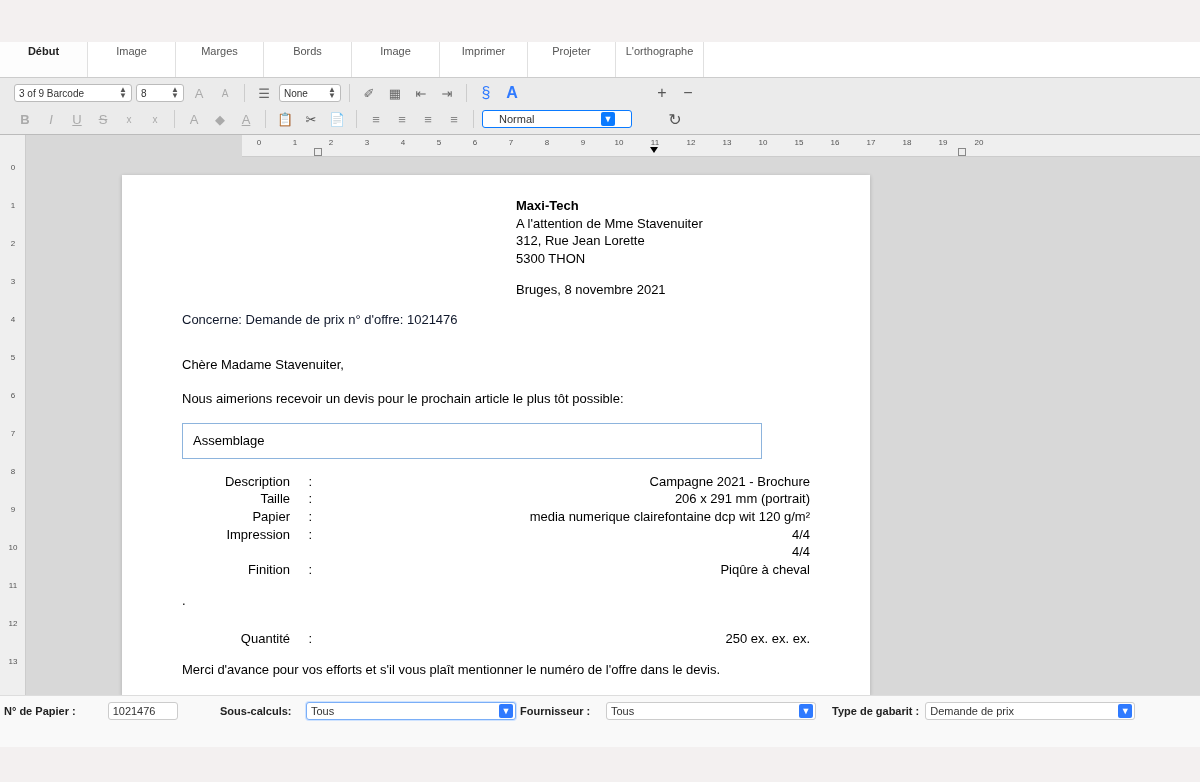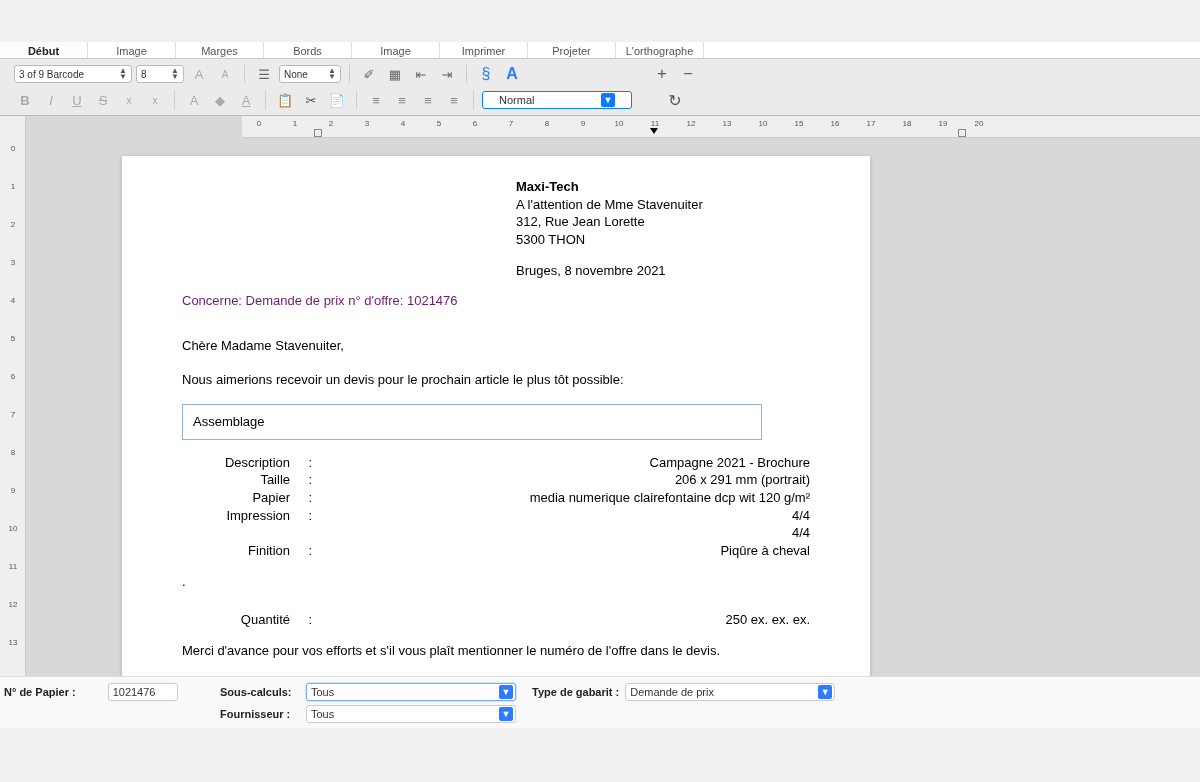--- a/index.html
+++ b/index.html
@@ -1,18 +1,18 @@
 <!DOCTYPE html>
 <html><head>
 <meta charset="utf-8">
 <style>
 * { box-sizing: border-box; margin: 0; padding: 0; }
 body { font-family: "Helvetica Neue", Arial, sans-serif; background: #f3f0f0; font-size: 12px; color: #333; }
 .app { width: 1200px; height: 782px; margin: 0 auto; background: #f3f0f0; position: relative; }
-.tabbar { display: flex; height: 17px; margin-top: 42px; border-bottom: 1px solid #ccc; background: #fff; }
+.tabbar { display: flex; height: 36px; margin-top: 42px; border-bottom: 1px solid #ccc; background: #fff; }
 .tab { padding: 3px 0; width: 88px; text-align: center; font-size: 11px; color: #555; cursor: default; border-right: 1px solid #e0e0e0; }
 .tab.active { font-weight: bold; color: #222; background: #fdfdfd; }
 .toolbar { background: #ebebeb; border-bottom: 1px solid #bbb; padding: 4px 10px 4px 14px; display: flex; flex-direction: column; gap: 4px; }
 .tb-row { display: flex; align-items: center; gap: 4px; height: 22px; }
 .tb-select { height: 18px; font-size: 10px; border: 1px solid #bbb; border-radius: 3px; background: #fff; padding: 0 4px; display: flex; align-items: center; justify-content: space-between; }
 .tb-select .arrows { font-size: 8px; color: #555; line-height: 6px; margin-left: 4px; }
 .tb-btn { width: 22px; height: 20px; display: flex; align-items: center; justify-content: center; color: #999; font-size: 13px; border-radius: 3px; }
 .tb-sep { width: 1px; height: 18px; background: #ccc; margin: 0 4px; }
 .style-select { width: 150px; height: 18px; font-size: 11px; border: 1px solid #0a7aff; border-radius: 3px; background: #fff; padding: 0 16px; display: flex; align-items: center; justify-content: space-between; }
 .style-select .caret { width: 14px; height: 14px; background: #0a7aff; border-radius: 2px; color: #fff; font-size: 9px; display: flex; align-items: center; justify-content: center; }
@@ -23,31 +23,31 @@
 .hruler { height: 22px; background: #efefef; border-bottom: 1px solid #ccc; position: relative; font-size: 8px; color: #555; margin-left: 216px; }
 .hruler .tick { position: absolute; top: 3px; width: 10px; text-align: center; }
 .hruler .marker-up { position: absolute; bottom: 0; width: 8px; height: 8px; background: #eee; border: 1px solid #888; }
 .hruler .marker-right { position: absolute; bottom: 0; width: 8px; height: 8px; background: #eee; border: 1px solid #888; }
 .hruler .marker-tab { position: absolute; top: 12px; width: 0; height: 0; border-left: 4px solid transparent; border-right: 4px solid transparent; border-bottom: 6px solid #000; transform: rotate(180deg); }
 .page-wrap { flex: 1; overflow: hidden; background: #d8d8d8; display: flex; justify-content: flex-start; padding-left: 88px; padding-top: 18px; margin-left: 8px; }
 .page { width: 748px; background: #fff; box-shadow: 0 1px 4px rgba(0,0,0,.2); padding: 22px 60px 20px 60px; font-size: 13px; line-height: 1.35; color: #000; position: relative; }
 .addr-block { margin-left: 334px; margin-bottom: 14px; }
 .addr-block .company { font-weight: bold; }
 .date-line { margin-left: 334px; margin-bottom: 12px; }
-.subject { color: #701a75; margin-bottom: 28px; }
+.subject { color: #0f172a; margin-bottom: 28px; }
 .para { margin-bottom: 16px; }
 .box-field { border: 1px solid #8db4dd; padding: 8px 10px; margin-bottom: 14px; width: 580px; }
 .spec-row { display: flex; }
 .spec-label { width: 108px; }
 .spec-colon { width: 22px; }
 .spec-val { flex: 1; }
 .spec-block { margin-bottom: 14px; text-align: right; }
 .dot { margin-bottom: 20px; }
 .footer-bar { height: 52px; background: #f9f9f9; border-top: 1px solid #ddd; display: flex; align-items: flex-start; padding: 6px 10px 0 4px; font-size: 11px; gap: 16px; }
-.footer-col { display: flex; flex-direction: column; gap: 4px; }
+.footer-col { display: flex; flex-direction: row; gap: 4px; }
 .fb-label { font-weight: bold; color: #222; }
 .fb-input { height: 18px; border: 1px solid #ccc; border-radius: 3px; background: #fff; padding: 0 4px; font-size: 11px; display: flex; align-items: center; }
 .fb-select { height: 18px; border: 1px solid #7aaef7; border-radius: 3px; background: #fff; padding: 0 2px 0 4px; font-size: 11px; display: flex; align-items: center; justify-content: space-between; box-shadow: 0 0 0 1px #cfe3ff; }
 .fb-select .caret { width: 14px; height: 14px; background: #2f7aff; border-radius: 2px; color: #fff; font-size: 9px; display: flex; align-items: center; justify-content: center; }
 .fb-select.plain { border: 1px solid #ccc; box-shadow: none; }
 .row { display: flex; align-items: center; gap: 6px; }
 .gray { color: #aaa; }
 </style>
 </head>
 <body>

